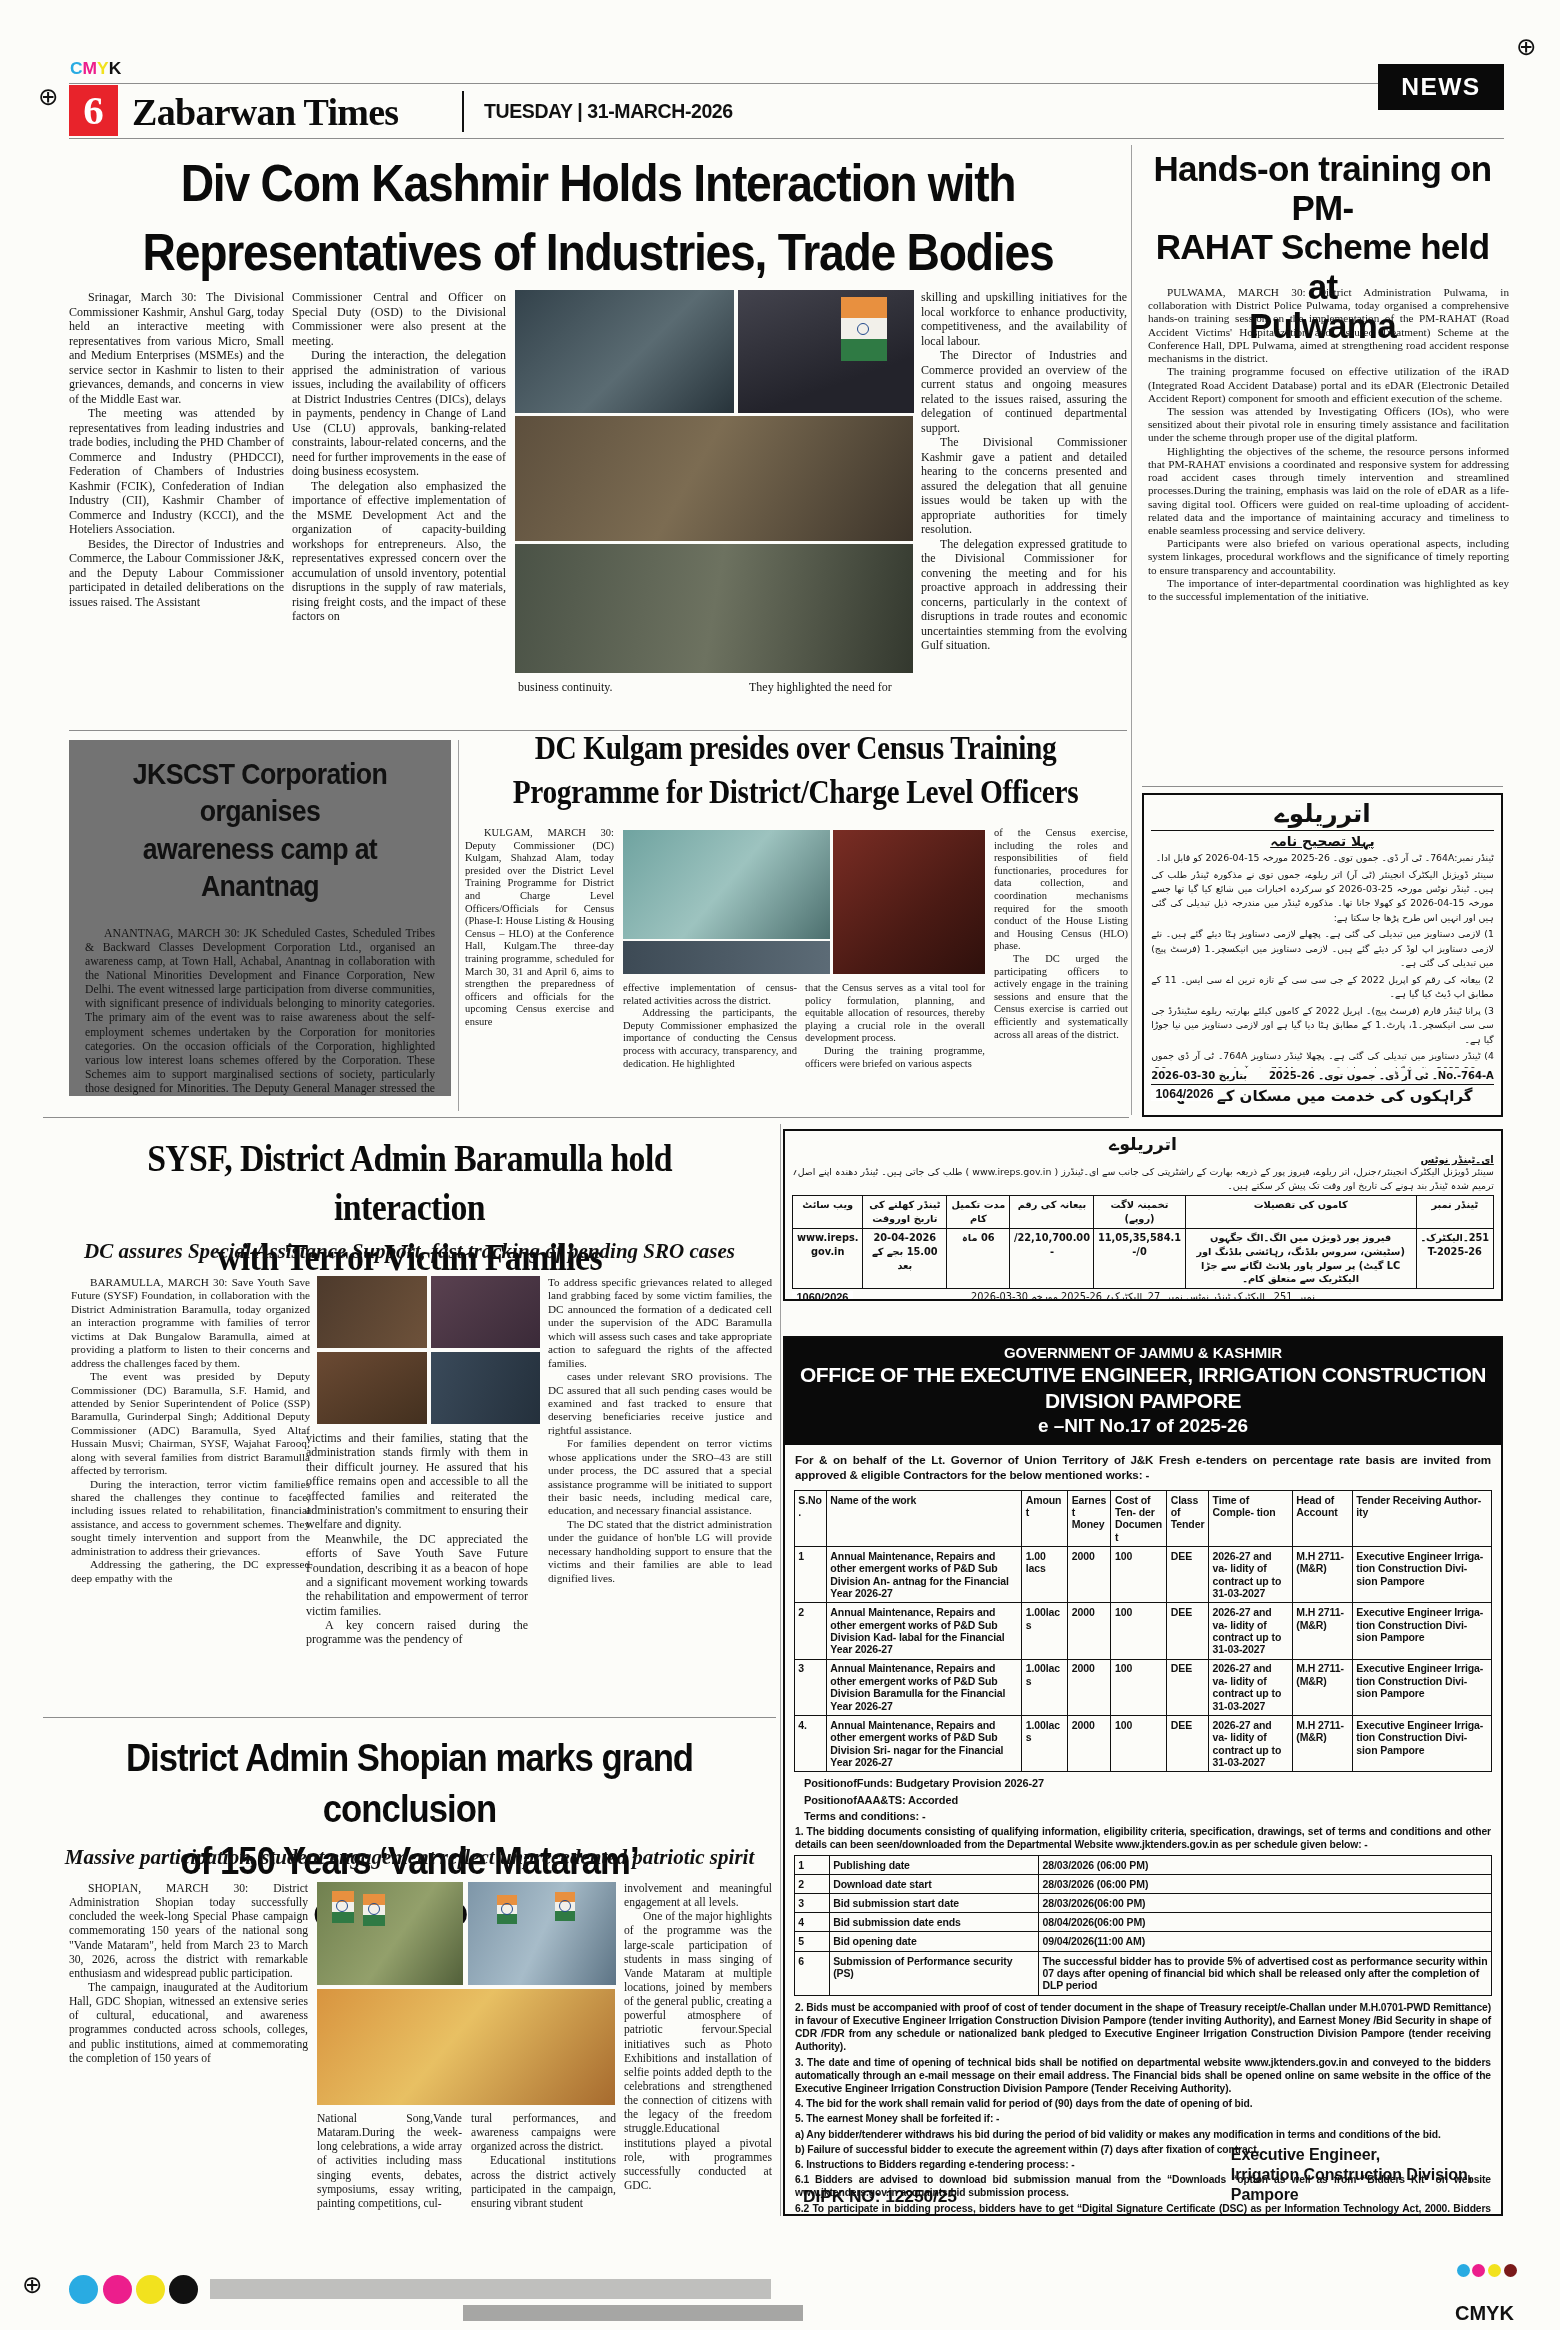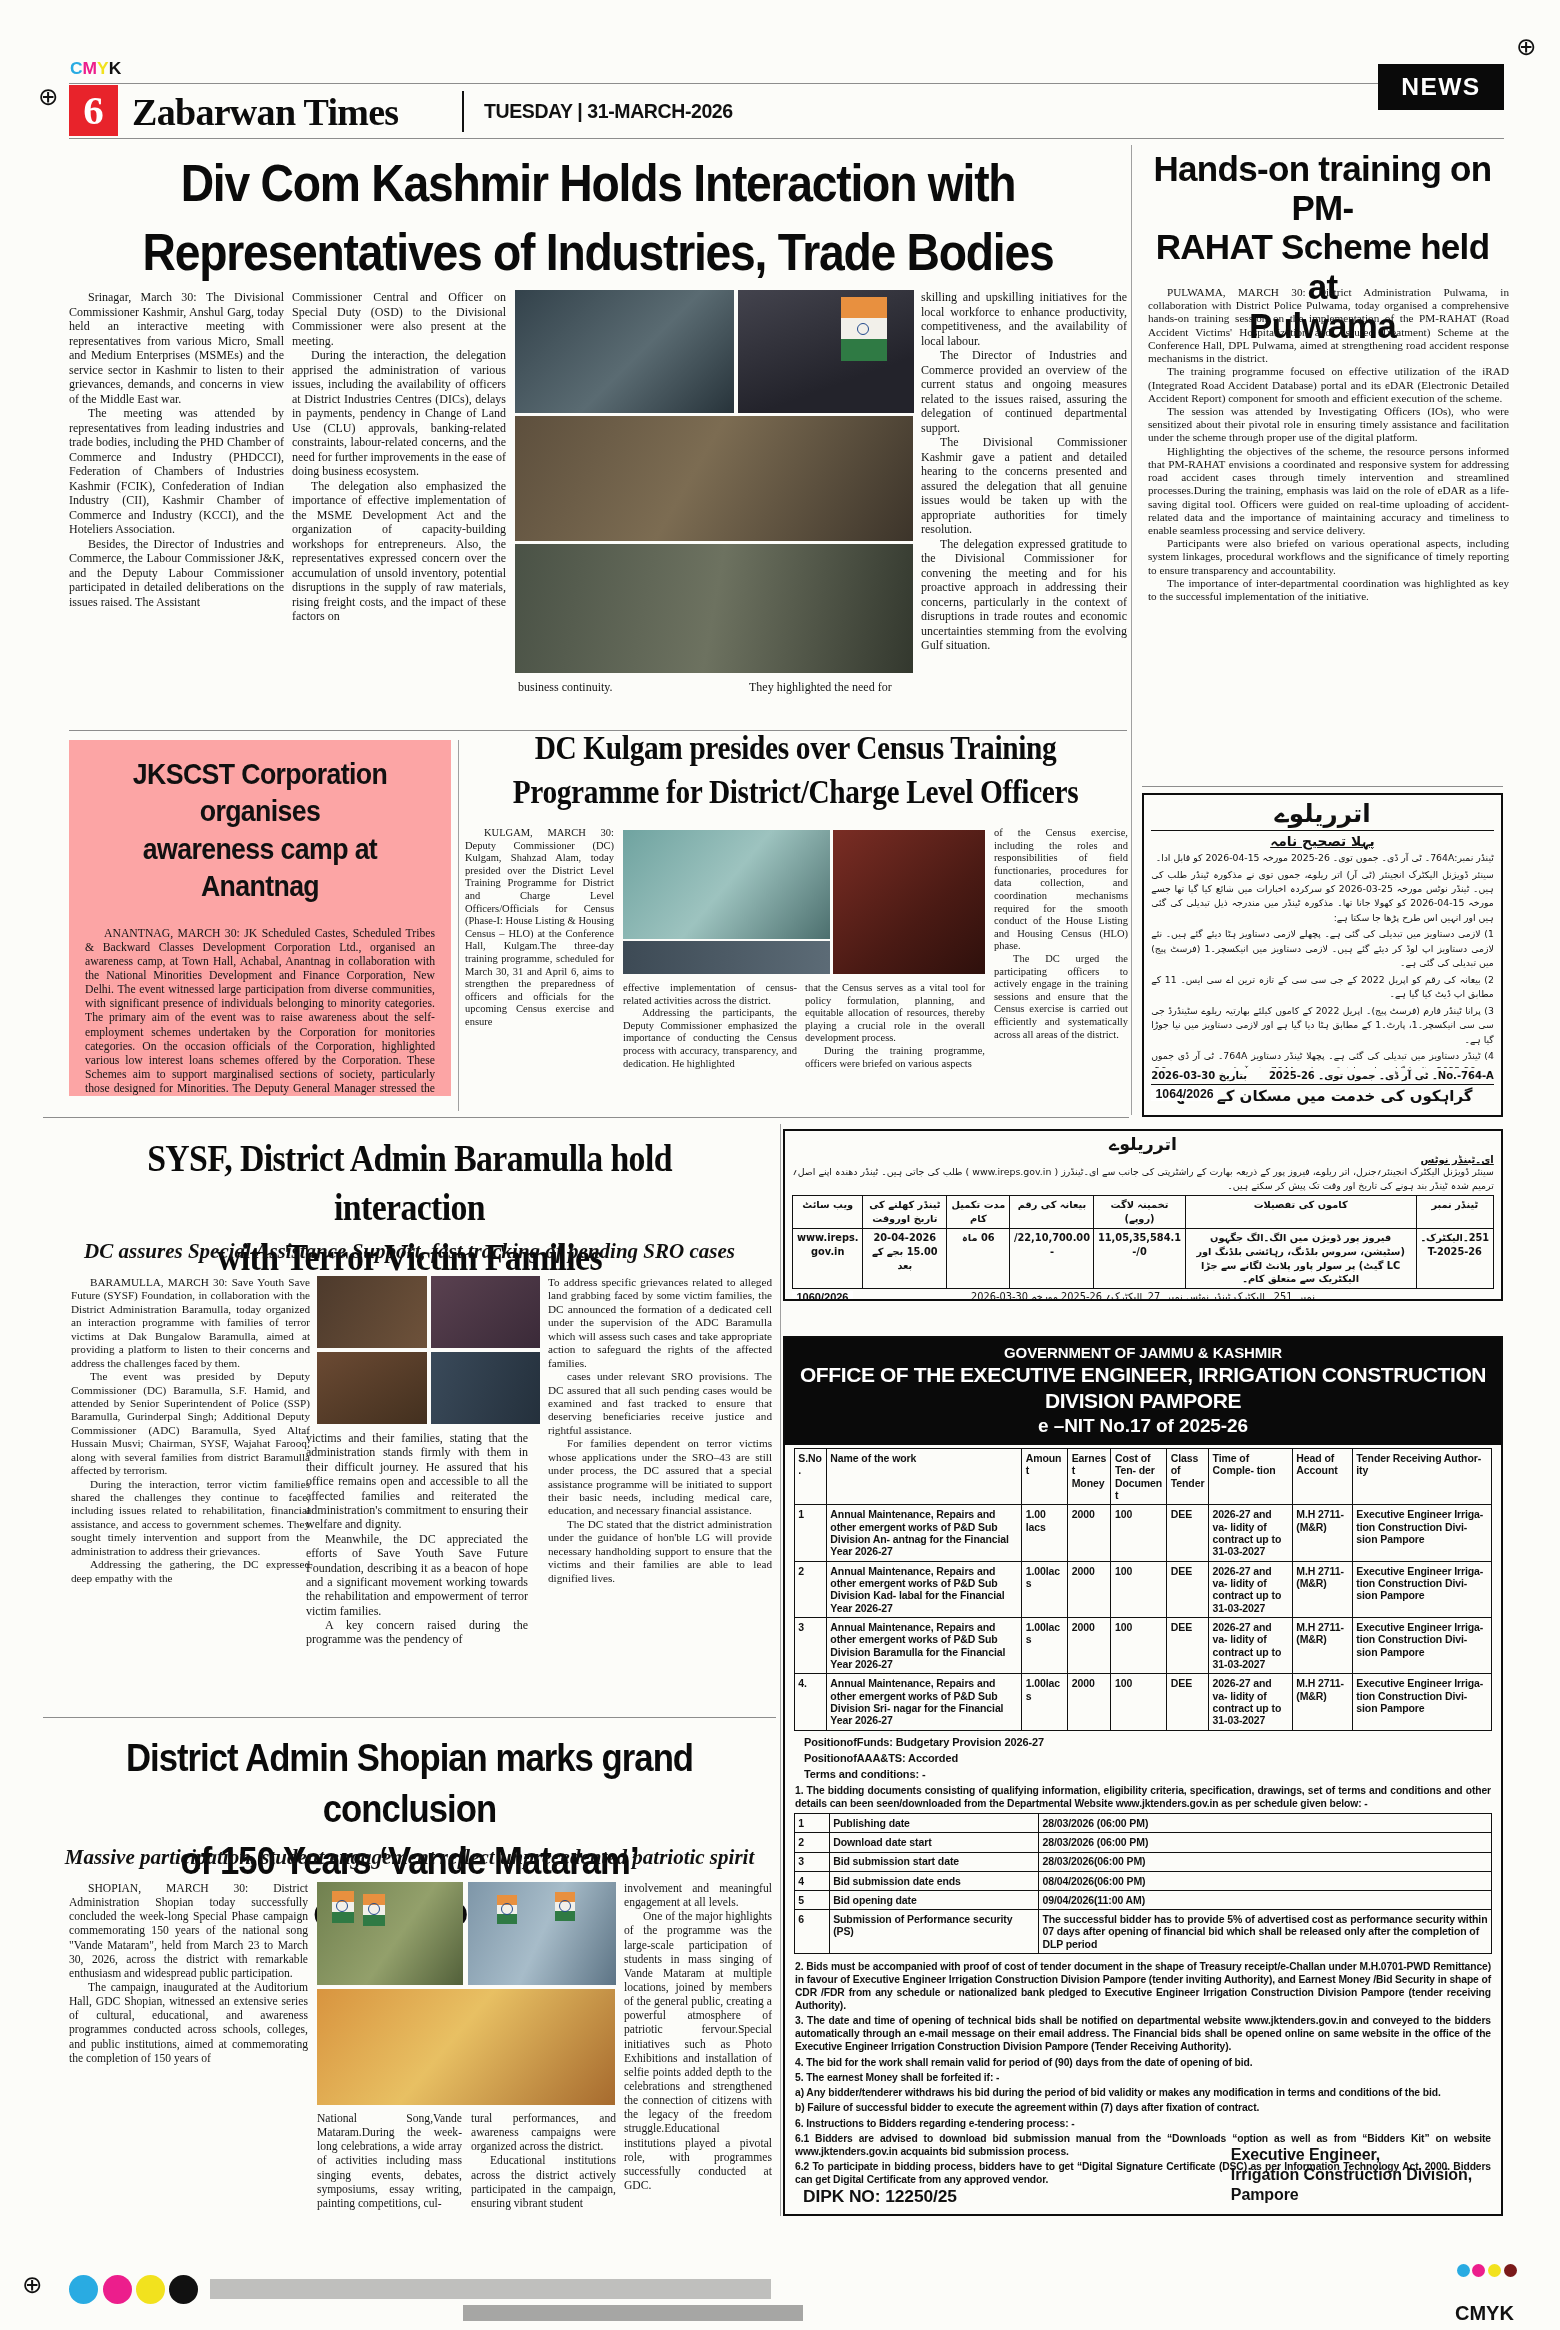--- a/index.html
+++ b/index.html
@@ -52,21 +52,21 @@
   .cont p:first-child{text-indent:0}
   .cap-frag{position:absolute;font-size:12px;color:#141414}
 
   
   .ph{position:absolute;overflow:hidden;background:#777}
   .mini-flag{position:absolute;background:linear-gradient(180deg,#e8903f 0 33%,#f2f0ea 33% 66%,#2f7a44 66% 100%)}
   .mini-flag::after{content:"";position:absolute;left:50%;top:50%;width:10px;height:10px;margin:-6.5px 0 0 -6.5px;
                     border:1.4px solid #234a8c;border-radius:50%}
 
   
-  .graybox{position:absolute;left:69px;top:740px;width:382px;height:356px;background:#fca5a5;padding:14.5px 16px;overflow:hidden}
+  .graybox{position:absolute;left:69px;top:740px;width:382px;height:356px;background:#737373;padding:14.5px 16px;overflow:hidden}
 
   
   .urdu{direction:rtl;font-family:"DejaVu Sans",sans-serif}
   .notice{position:absolute;border:2.9px solid #0d0d0d;background:#fcfcf9;overflow:hidden}
   .urdu-title{text-align:center;font-weight:700;border-bottom:1.4px solid #111}
   .urdu-sub{text-align:center;font-weight:700;text-decoration:underline}
   .urdu-body{overflow:hidden}
   .urdu-body p{text-align:justify;margin:0 0 2.2px;line-height:1.55}
   .urdu-foot{display:flex;justify-content:space-between;font-weight:700;direction:rtl}
   .serial{direction:ltr;font-family:"Liberation Sans",sans-serif;font-weight:700;background:#fff;padding:0 4.3px}
@@ -286,20 +286,21 @@
 
     </div>
   </div>
 
   <div class="govt">
     <div class="govt-head">
       <div class="l1">GOVERNMENT OF JAMMU &amp; KASHMIR</div>
       <div class="l2">OFFICE OF THE EXECUTIVE ENGINEER, IRRIGATION CONSTRUCTION DIVISION PAMPORE</div>
       <div class="l3">e –NIT No.17 of 2025-26</div>
     </div>
+    <div class="govt-intro">For &amp; on behalf of the Lt. Governor of Union Territory of J&amp;K Fresh e-tenders on percentage rate basis are invited from approved &amp; eligible Contractors for the below mentioned works: -</div>
     <table>
       <colgroup>
           <col style="width:4.6%">
           <col style="width:28%">
           <col style="width:6.6%">
           <col style="width:6.2%">
           <col style="width:8%">
           <col style="width:6%">
           <col style="width:12%">
           <col style="width:8.6%">

